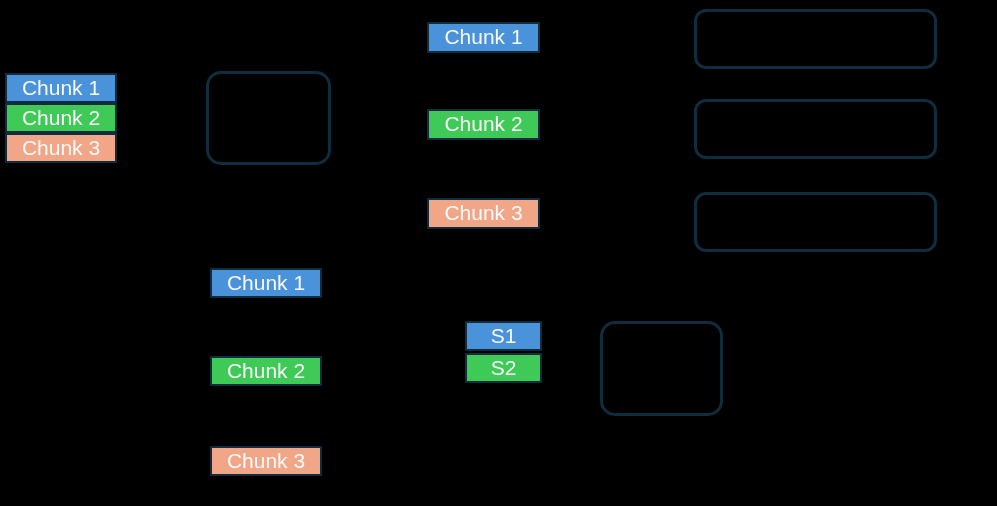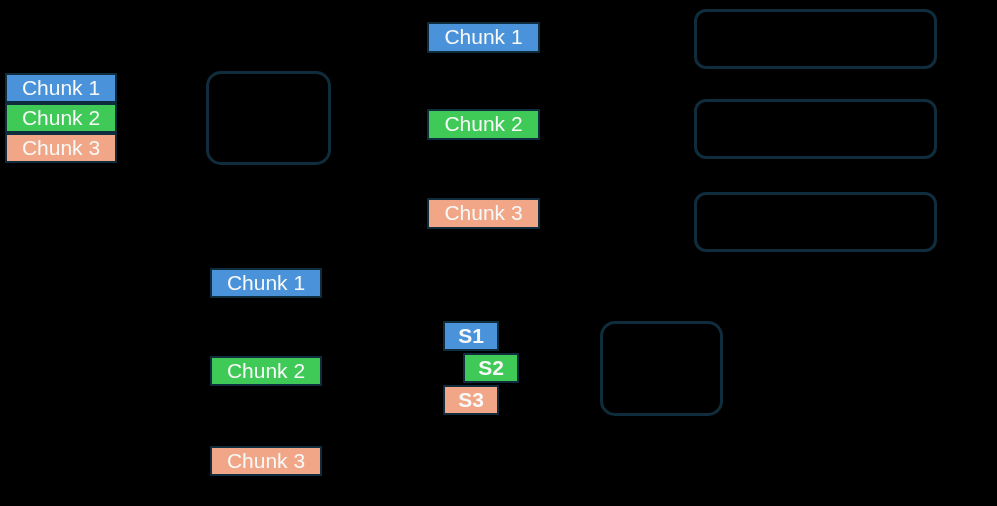--- a/index.html
+++ b/index.html
@@ -49,23 +49,23 @@
   .ob { left: 694px; width: 243px; height: 60px; border-radius: 12px; }
   .ob1 { top: 9px; }
   .ob2 { top: 99px; }
   .ob3 { top: 192px; }
   
   .bl { left: 210px; width: 112px; height: 30px; }
   .bl1 { top: 268px; }
   .bl2 { top: 356px; }
   .bl3 { top: 446px; }
   
-  .ss { left: 443px; width: 56px; height: 30px; font-weight: bold; }
+  .ss { left: 465px; width: 77px; height: 30px; }
   .ss1 { top: 321px; }
-  .ss2 { top: 353px; margin-left: 20px; }
+  .ss2 { top: 353px; }
   .ss3 { top: 385px; }
   
   .box-bottom { left: 600px; top: 321px; width: 123px; height: 95px; border-radius: 15px; }
 </style>
 </head>
 <body>
 
 <div id="canvas">
 
   <div class="chip ls ls1" style="background-color: rgb(74, 146, 218);">Chunk 1</div>
@@ -81,17 +81,16 @@
   <div class="obox ob ob1"></div>
   <div class="obox ob ob2"></div>
   <div class="obox ob ob3"></div>
 
   <div class="chip bl bl1" style="background-color: rgb(74, 146, 218);">Chunk 1</div>
   <div class="chip bl bl2" style="background-color: rgb(63, 201, 86);">Chunk 2</div>
   <div class="chip bl bl3" style="background-color: rgb(240, 166, 135);">Chunk 3</div>
 
   <div class="chip ss ss1" style="background-color: rgb(74, 146, 218);">S1</div>
   <div class="chip ss ss2" style="background-color: rgb(63, 201, 86);">S2</div>
-  <div class="chip ss ss3" style="background-color: rgb(240, 166, 135);">S3</div>
 
   <div class="obox box-bottom"></div>
 
 </div>
 
 </body></html>

